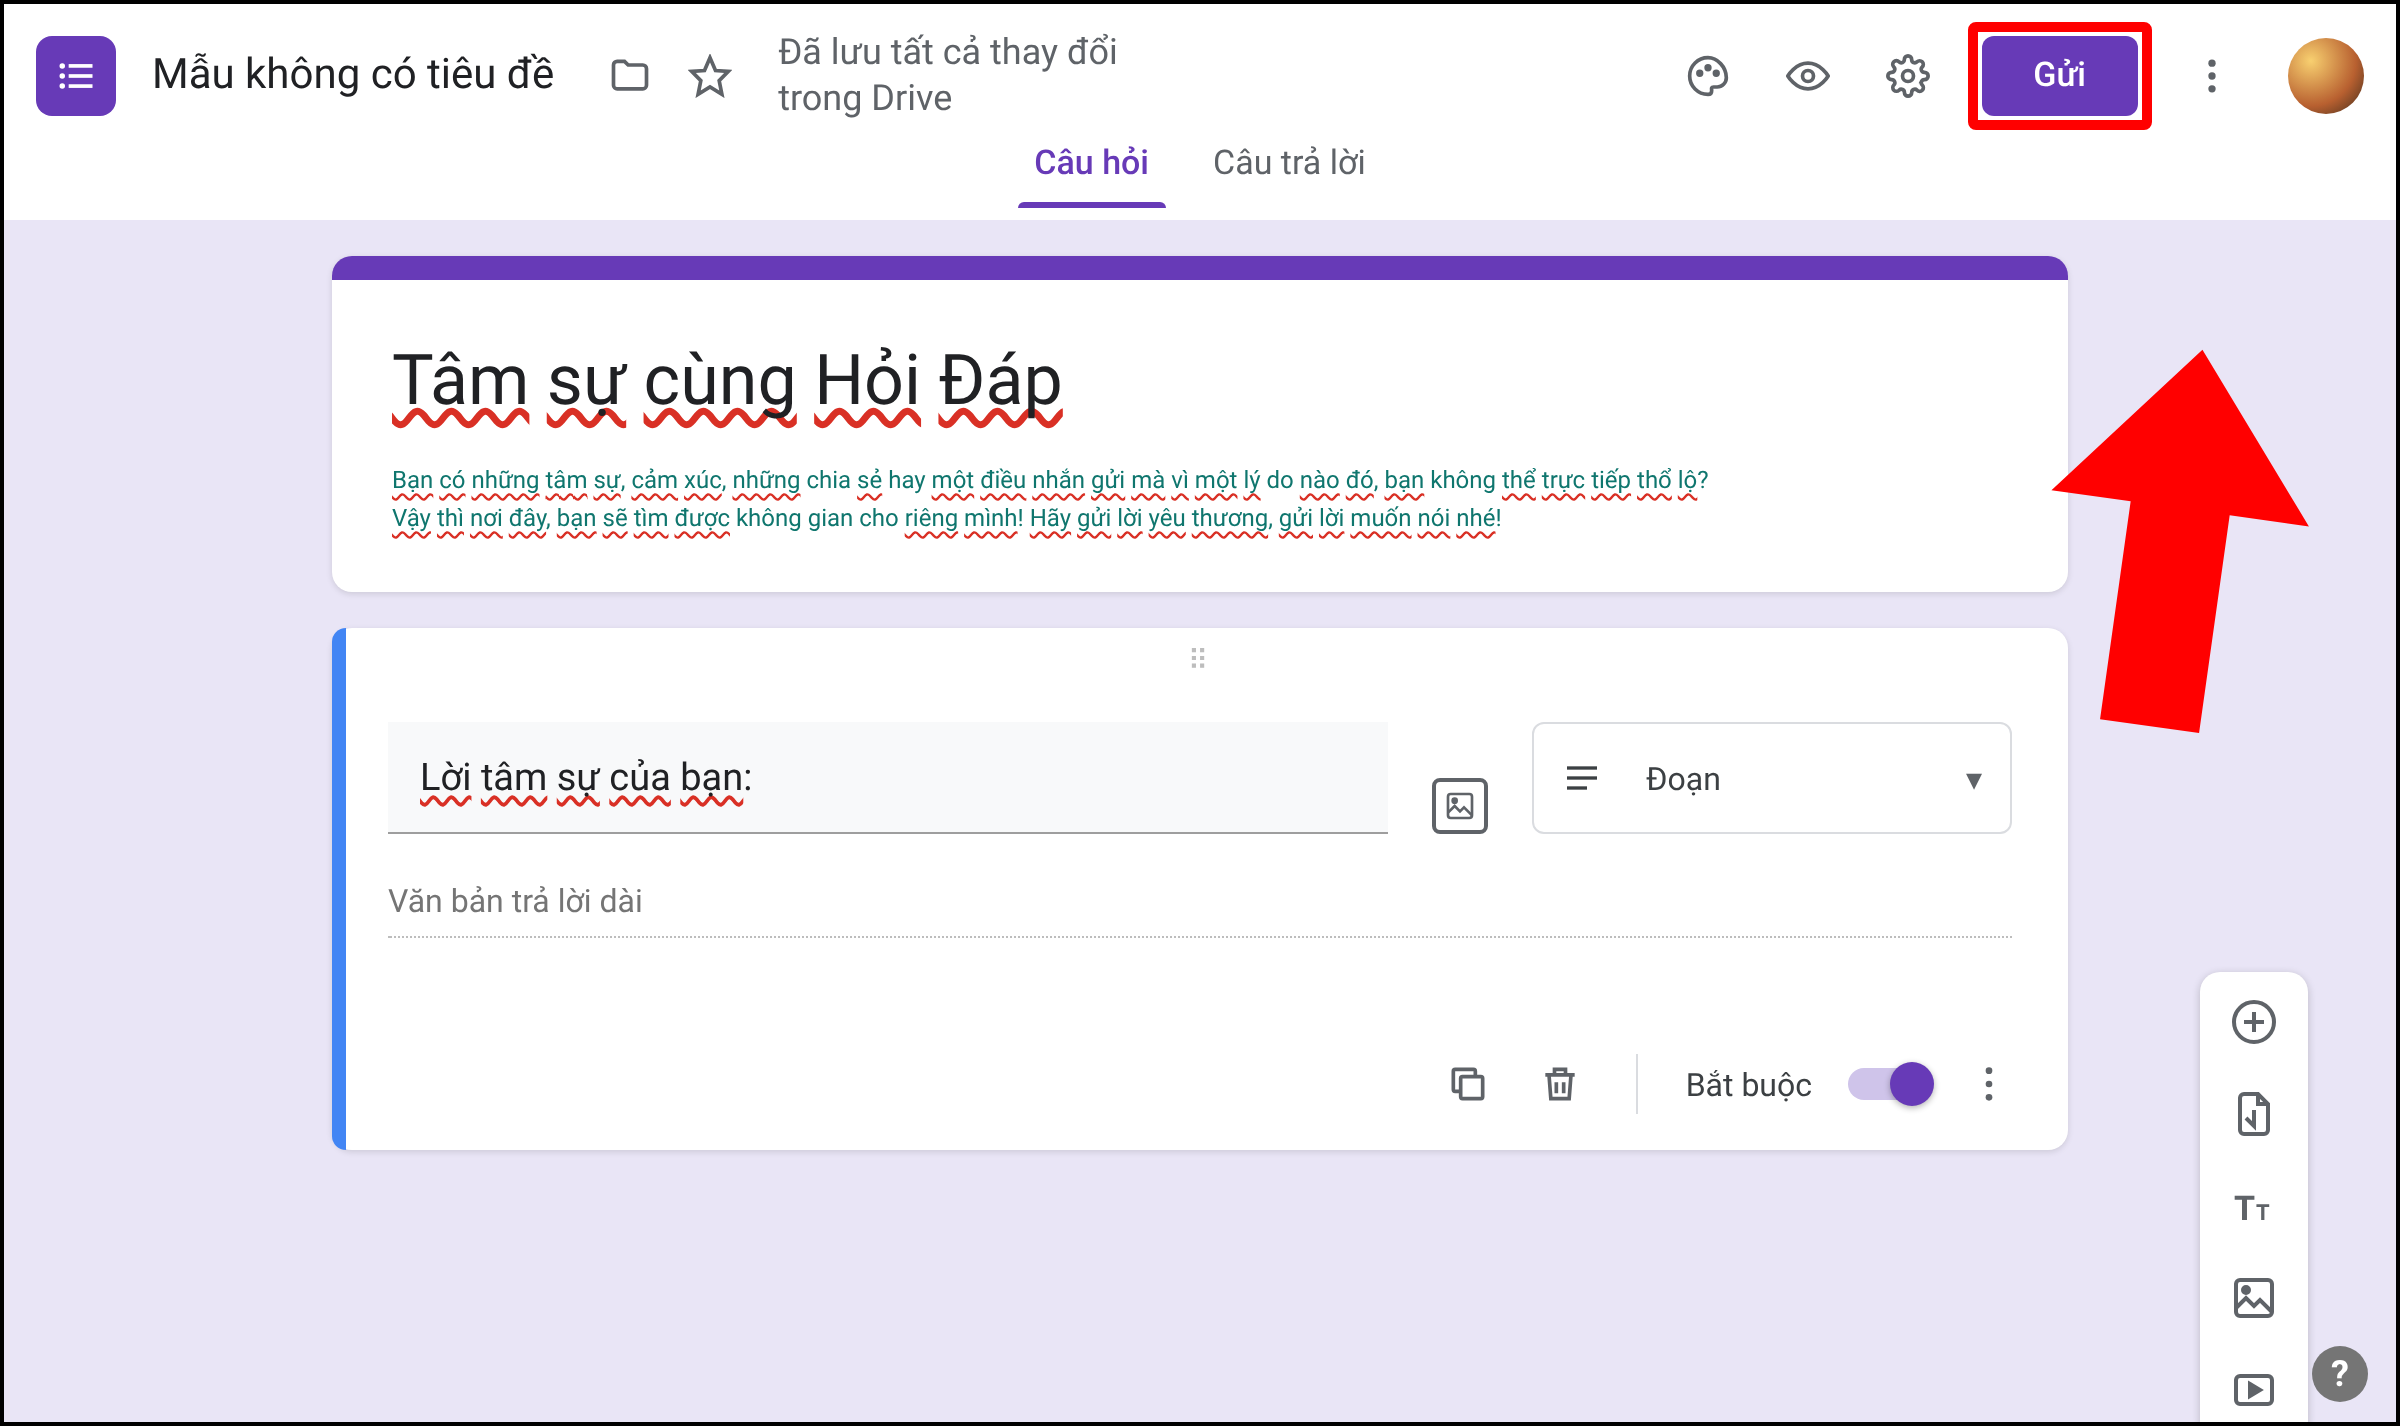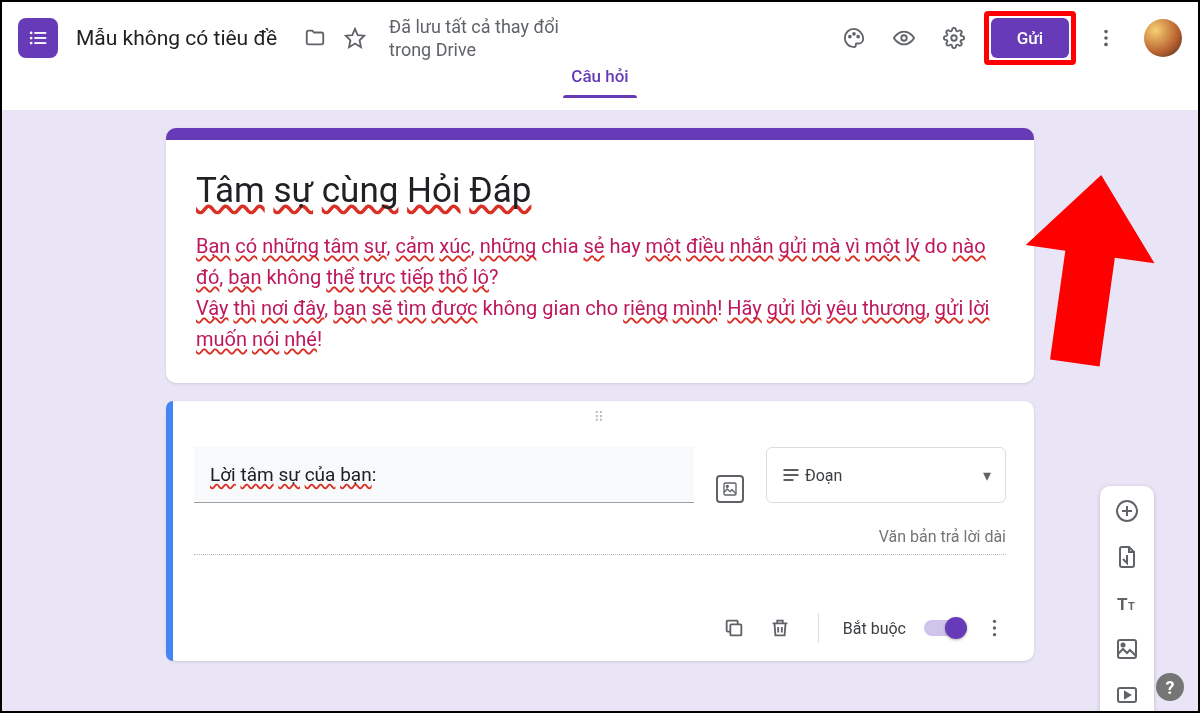--- a/index.html
+++ b/index.html
@@ -13,47 +13,47 @@
     .icon-btn { width:40px; height:40px; border-radius:50%; display:flex; align-items:center; justify-content:center; cursor:pointer; color:#5f6368; flex-shrink:0;}
     .icon-btn svg { width:22px; height:22px; }
     .save-status { font-size:18px; color:#5f6368; margin-left: 14px; line-height:1.3; max-width: 200px;}
     .header-spacer { flex:1; }
     .header-right { display:flex; align-items:center; gap: 10px; }
     .send-btn { height:40px; padding:0 26px; background:#673ab7; color:#fff; border-radius:6px; font-size:17px; font-weight:500; display:flex; align-items:center; justify-content:center; cursor:pointer;}
     .send-highlight { border:5px solid #ff0000; padding:2px; border-radius:4px; }
     .avatar { width:38px; height:38px; border-radius:50%; background: radial-gradient(circle at 30% 30%, #f8d070, #b86030 60%, #3d2a1a); margin-left:8px; }
 
     
-    .tabs-row { display:flex; justify-content:center; align-items:flex-start; height:44px; }
+    .tabs-row { display:flex; justify-content:center; align-items:center; height:44px; }
     .tab { font-size:17px; color:#5f6368; padding: 0 16px 12px 16px; cursor:pointer; position:relative; }
     .tab.active { color:#673ab7; font-weight:500; }
     .tab.active::after { content:''; position:absolute; left:8px; right:8px; bottom:0; height:3px; background:#673ab7; border-radius:3px 3px 0 0;}
 
     
     .canvas { background:#e9e5f6; height: 605px; padding: 18px 0 0 0; position:relative; }
 
     .form-wrap { width: 868px; margin: 0 auto; }
 
     
     .title-card { background:#fff; border-radius:10px; border-top:12px solid #673ab7; padding: 30px 30px 28px 30px; box-shadow: 0 1px 3px rgba(0,0,0,.12); }
     .form-title { font-size:35px; color:#202124; margin-bottom: 20px; font-weight:400;}
-    .form-desc { font-size:20px; color:#be185d; line-height:1.55; }
+    .form-desc { font-size:12px; color:#0f766e; line-height:1.55; }
     .spell { text-decoration: underline wavy #d93025; text-decoration-skip-ink: none; text-underline-offset: 2px;}
 
     
     .q-card { background:#fff; border-radius:10px; margin-top: 18px; position:relative; box-shadow: 0 1px 3px rgba(0,0,0,.12);}
     .q-card::before { content:''; position:absolute; left:0; top:0; bottom:0; width:7px; background:#4285f4; border-radius:10px 0 0 10px;}
     .q-inner { padding: 22px 28px 18px 28px; }
     .drag-dots { display:flex; justify-content:center; gap:4px; padding-top:8px; color:#bdbdbd; font-size:14px; letter-spacing:2px;}
     .q-row1 { display:flex; align-items:flex-end; gap:22px; margin-bottom:14px;}
     .q-title-input { flex:1; background:#f8f9fa; border:none; border-bottom:1px solid #9e9e9e; font-size:19px; padding:16px 16px; color:#202124; outline:none; max-width:520px;}
     .q-img-btn { width:28px; height:28px; border:2px solid #5f6368; border-radius:4px; display:flex; align-items:center; justify-content:center; color:#5f6368; cursor:pointer;}
-    .q-type-select { flex:0 0 240px; height:56px; border:1px solid #dadce0; border-radius:6px; display:flex; align-items:center; padding:0 14px; cursor:pointer; gap:4px; color:#3c4043; font-size:16px;}
+    .q-type-select { flex:0 0 240px; height:56px; border:1px solid #dadce0; border-radius:6px; display:flex; align-items:center; padding:0 14px; cursor:pointer; gap:22px; color:#3c4043; font-size:16px;}
     .q-type-select .arrow { margin-left:auto; color:#5f6368;}
-    .answer-field { border:none; border-bottom:1px dotted #bdbdbd; width:100%; font-size:16px; color:#0c4a6e; padding:10px 0 8px 0; background:transparent;text-align:right;}
+    .answer-field { border:none; border-bottom:1px dotted #bdbdbd; width:100%; font-size:16px; color:#0c4a6e; padding:10px 0 8px 0; background:transparent;}
     .q-footer { display:flex; justify-content:flex-end; align-items:center; gap:18px; margin-top: 58px; color:#5f6368;}
     .q-footer .sep { width:1px; height:30px; background:#dadce0; margin: 0 6px;}
     .req-label { font-size:16px; color:#3c4043;}
     .toggle { width:40px; height:16px; background:#cfc4ea; border-radius:99px; position:relative;}
     .toggle::after { content:''; position:absolute; width:22px; height:22px; background:#673ab7; border-radius:50%; top:-3px; right:-3px; box-shadow:0 1px 3px rgba(0,0,0,.3);}
     .more-dots svg { width:5px;}
 
     
     .float-tb { position:absolute; right:44px; top:376px; width:54px; background:#fff; border-radius:10px; box-shadow:0 1px 4px rgba(0,0,0,.2); display:flex; flex-direction:column; align-items:center; padding:12px 0; gap:20px; }
     .float-tb .tb-btn { width:26px; height:26px; display:flex; align-items:center; justify-content:center; color:#5f6368; cursor:pointer;}
@@ -122,20 +122,21 @@
           <circle cx="12" cy="12" r="2"></circle>
           <circle cx="12" cy="19" r="2"></circle>
         </svg>
     </div>
     <div class="avatar"></div>
   </div>
 </div>
 
 <div class="tabs-row">
   <div class="tab active">Câu hỏi</div>
+  <div class="tab">Câu trả lời</div>
 </div>
 
 <div class="canvas">
   <div class="form-wrap">
 
     <div class="title-card">
       <div class="form-title"><span class="spell">Tâm</span> <span class="spell">sự</span> <span class="spell">cùng</span> <span class="spell">Hỏi</span> <span class="spell">Đáp</span></div>
       <div class="form-desc"><span class="spell">Bạn</span> <span class="spell">có</span> <span class="spell">những</span> <span class="spell">tâm</span> <span class="spell">sự</span>, <span class="spell">cảm</span> <span class="spell">xúc</span>, <span class="spell">những</span> chia <span class="spell">sẻ</span> hay <span class="spell">một</span> <span class="spell">điều</span> <span class="spell">nhắn</span> <span class="spell">gửi</span> <span class="spell">mà</span> <span class="spell">vì</span> <span class="spell">một</span> <span class="spell">lý</span> do <span class="spell">nào</span> <span class="spell">đó</span>, <span class="spell">bạn</span> không <span class="spell">thể</span> <span class="spell">trực</span> <span class="spell">tiếp</span> <span class="spell">thổ</span> <span class="spell">lộ</span>?<br><span class="spell">Vậy</span> <span class="spell">thì</span> <span class="spell">nơi</span> <span class="spell">đây</span>, <span class="spell">bạn</span> <span class="spell">sẽ</span> <span class="spell">tìm</span> <span class="spell">được</span> không gian cho <span class="spell">riêng</span> <span class="spell">mình</span>! <span class="spell">Hãy</span> <span class="spell">gửi</span> <span class="spell">lời</span> <span class="spell">yêu</span> <span class="spell">thương</span>, <span class="spell">gửi</span> <span class="spell">lời</span> <span class="spell">muốn</span> <span class="spell">nói</span> <span class="spell">nhé</span>!</div>
     </div>
 

